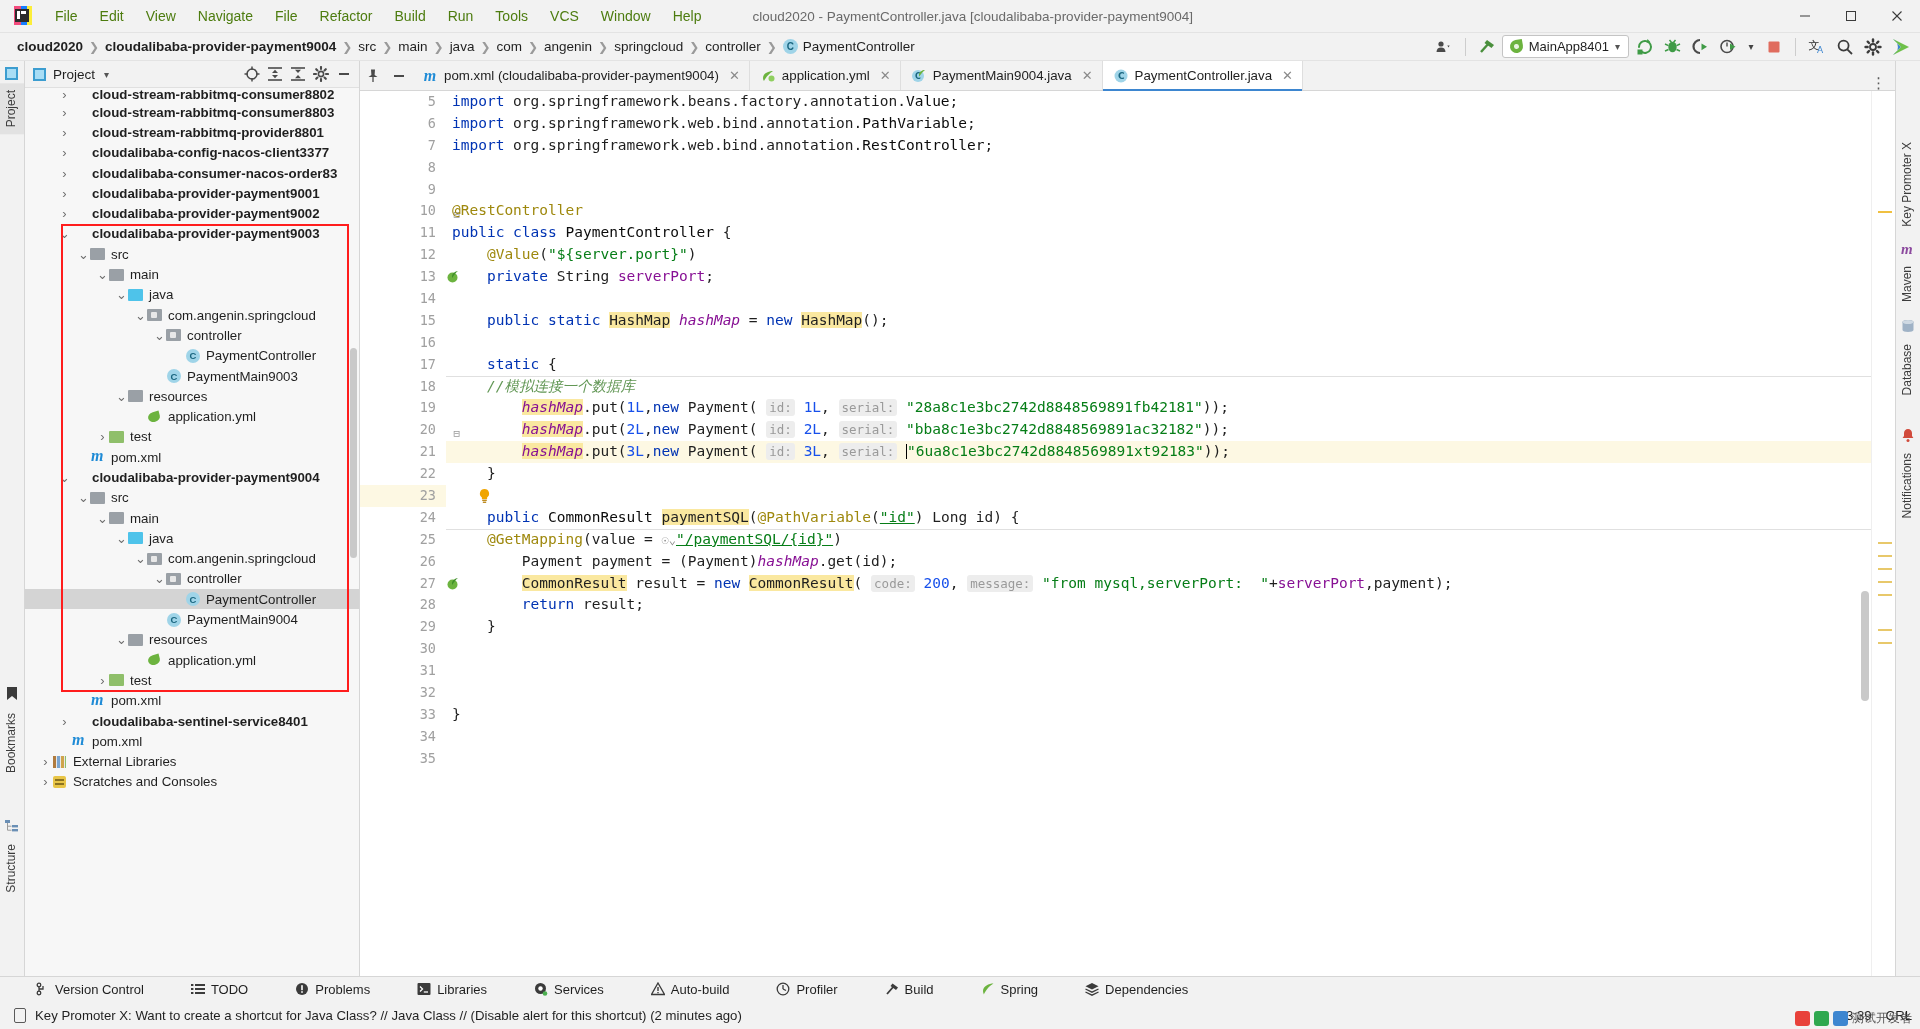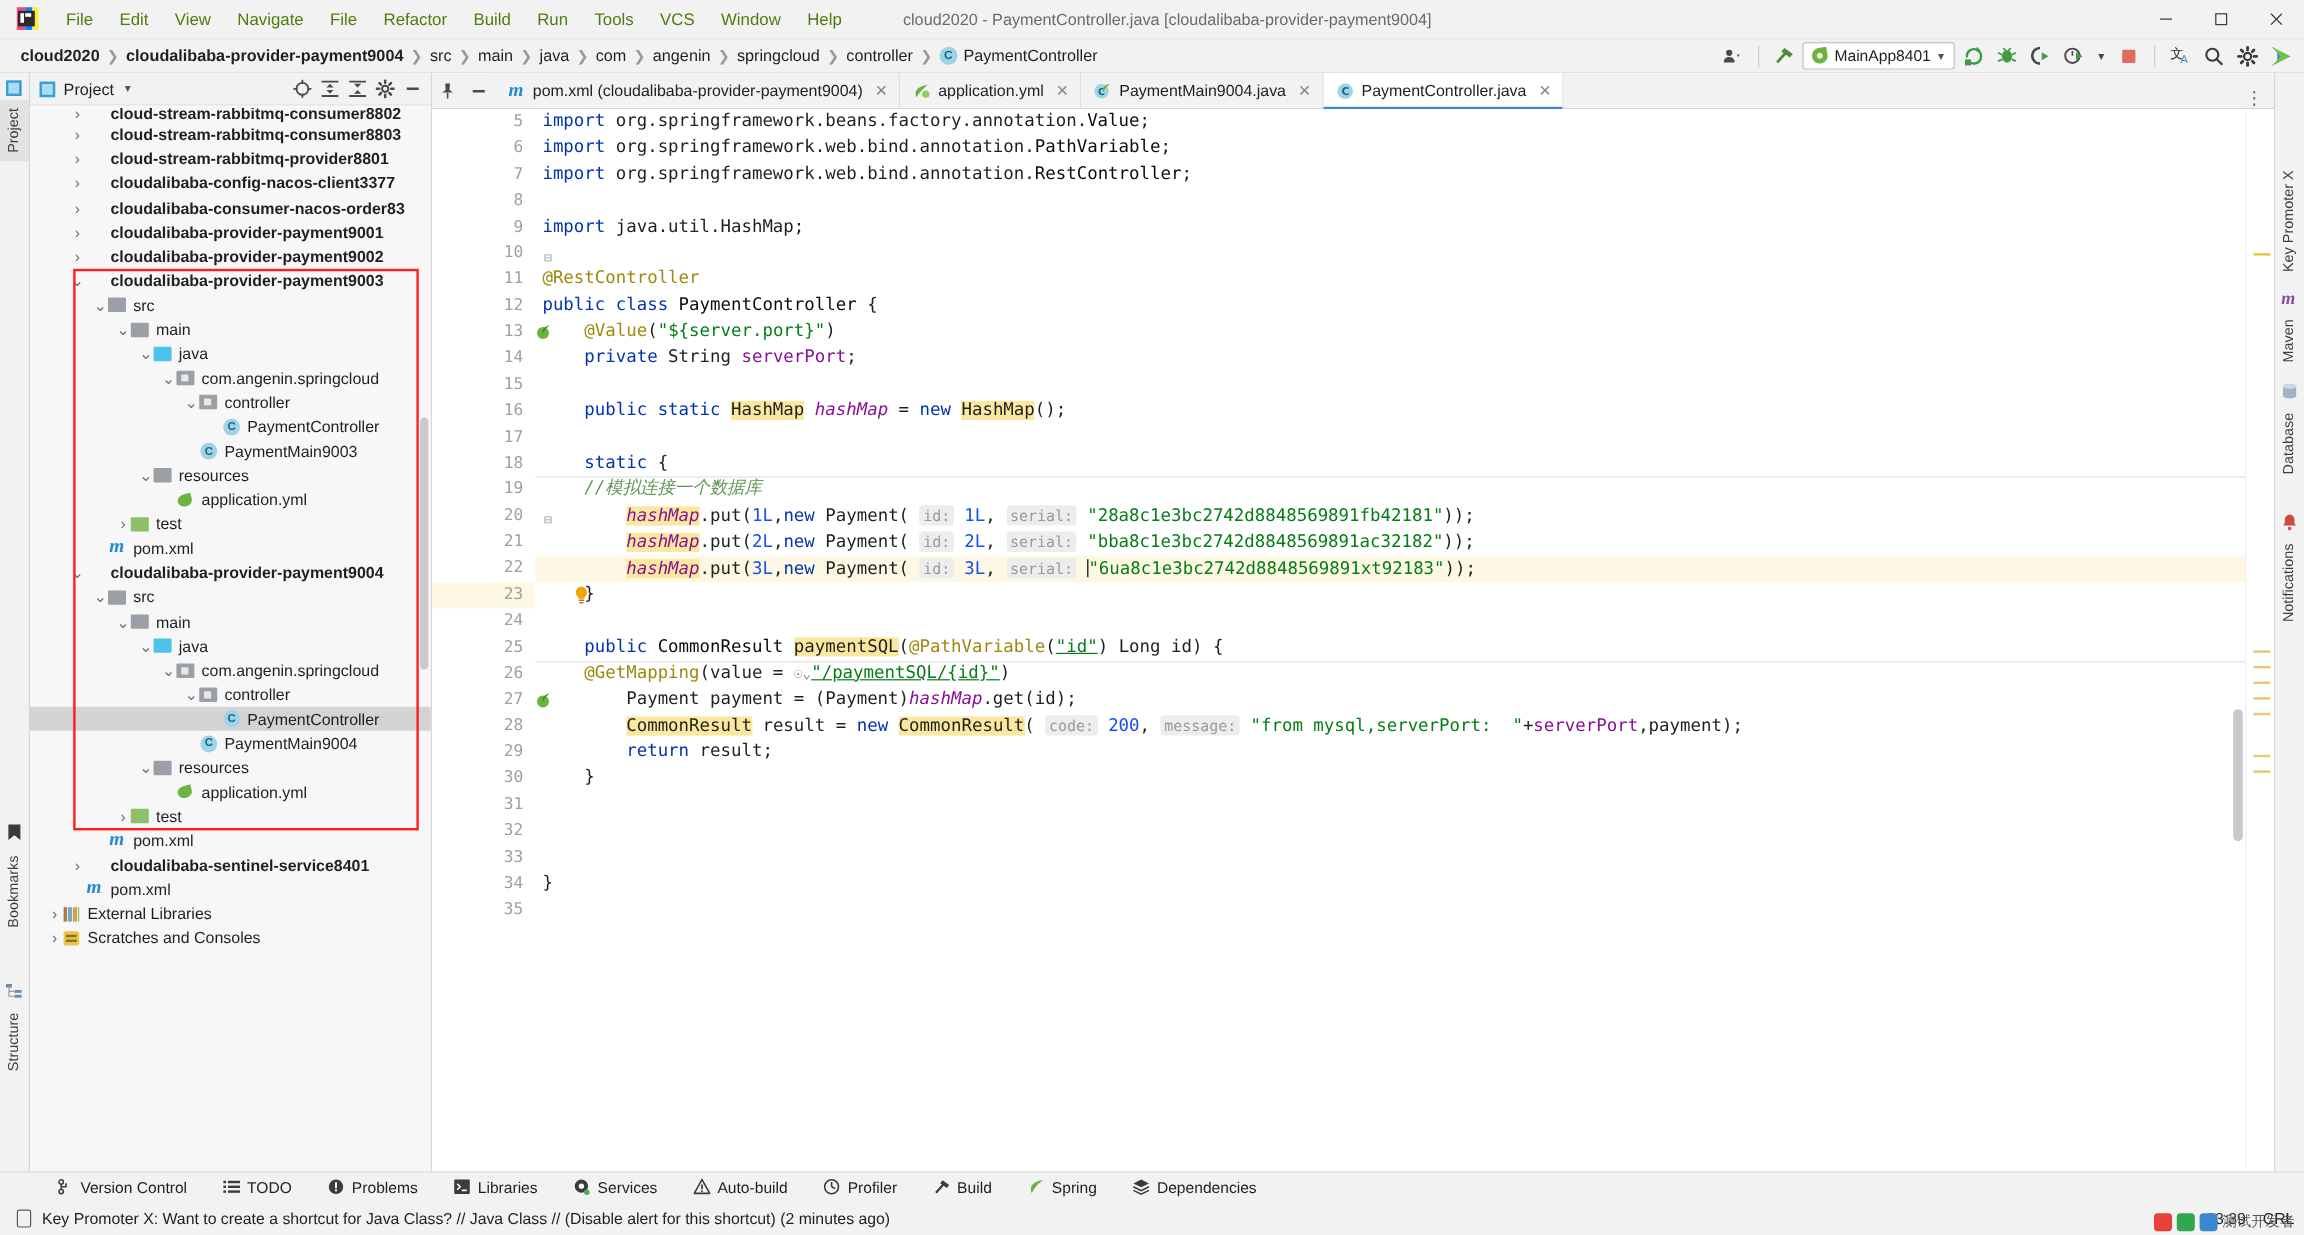--- a/index.html
+++ b/index.html
@@ -136,21 +136,21 @@
   .sep-line { position:absolute; left:0; right:0; height:1px; background:#e0e0e0; }
   .caret { display:inline-block; width:1px; height:15px; background:#000; vertical-align:-3px; }
 
   
   .analysis { width:24px; background:#fff; flex:0 0 24px; position:relative; border-left:1px solid #efefef;}
   .amark { position:absolute; right:3px; width:14px; height:2px; }
 
   .editor-scroll { position:absolute; right:26px; width:8px; background:#c9c9c9; border-radius:4px; }
 
   
-  .bottombar { height:25px; background:#f2f2f2; border-top:1px solid #d6d6d6; display:flex; align-items:center; padding-left:42px; gap:20px; flex:0 0 25px; }
+  .bottombar { height:25px; background:#f2f2f2; border-top:1px solid #d6d6d6; display:flex; align-items:center; padding-left:30px; gap:37px; flex:0 0 25px; }
   .bb { display:flex;align-items:center;gap:6px;font-size:13px;color:#1f1f1f;padding:2px 5px;border-radius:3px;white-space:nowrap;}
   .statusbar { height:28px; background:#f2f2f2; display:flex; align-items:center; padding-left:14px; font-size:13.2px; color:#1f1f1f; flex:0 0 28px; position:relative;}
   .sb-right{margin-left:auto;display:flex;align-items:center;gap:14px;padding-right:8px;}
   .notice-ico{width:12px;height:15px;border:1.5px solid #5a5a5a;border-radius:2px;margin-right:9px;flex:0 0 auto;}
 
   .wm { position:absolute; right:8px; bottom:2px; display:flex; align-items:center; gap:4px; font-size:12px; color:#555; }
   .wm .sq{width:15px;height:15px;border-radius:3px;}
   svg { display:block; }
 </style>
 </head>
@@ -686,21 +686,20 @@
             <div class="gline">32</div>
             <div class="gline">33</div>
             <div class="gline">34</div>
             <div class="gline">35</div>
           </div>
         <div class="code" id="code">
             <div class="cl"><span class="kw">import </span><span>org.springframework.beans.factory.annotation.</span><span style="color:#0b0b0b;">Value</span><span>;</span></div>
             <div class="cl"><span class="kw">import </span><span>org.springframework.web.bind.annotation.</span><span style="color:#0b0b0b;">PathVariable</span><span>;</span></div>
             <div class="cl"><span class="kw">import </span><span>org.springframework.web.bind.annotation.</span><span style="color:#0b0b0b;">RestController</span><span>;</span></div>
             <div class="cl"></div>
-            <div class="cl"><span class="kw">import </span><span>java.util.HashMap;</span></div>
             <div class="cl"></div>
             <div class="cl"><span class="ann">@RestController</span></div>
             <div class="cl"><span class="kw">public class </span><span style="color:#0b0b0b;">PaymentController</span><span> {</span></div>
             <div class="cl"><span>    </span><span class="ann">@Value</span><span>(</span><span class="str">"${server.port}"</span><span>)</span></div>
             <div class="cl"><span>    </span><span class="kw">private </span><span>String </span><span class="fld">serverPort</span><span>;</span></div>
             <div class="cl"></div>
             <div class="cl"><span>    </span><span class="kw">public static </span><span class="mark">HashMap</span><span> </span><span class="fldi">hashMap</span><span> = </span><span class="kw">new </span><span class="mark">HashMap</span><span>();</span></div>
             <div class="cl"></div>
             <div class="cl"><span>    </span><span class="kw">static</span><span> {</span></div>
             <div class="cl" style="position: relative;"><div class="sep-line" style="top: 0px;"></div><span>    </span><span class="cmz">//模拟连接一个数据库</span></div>

